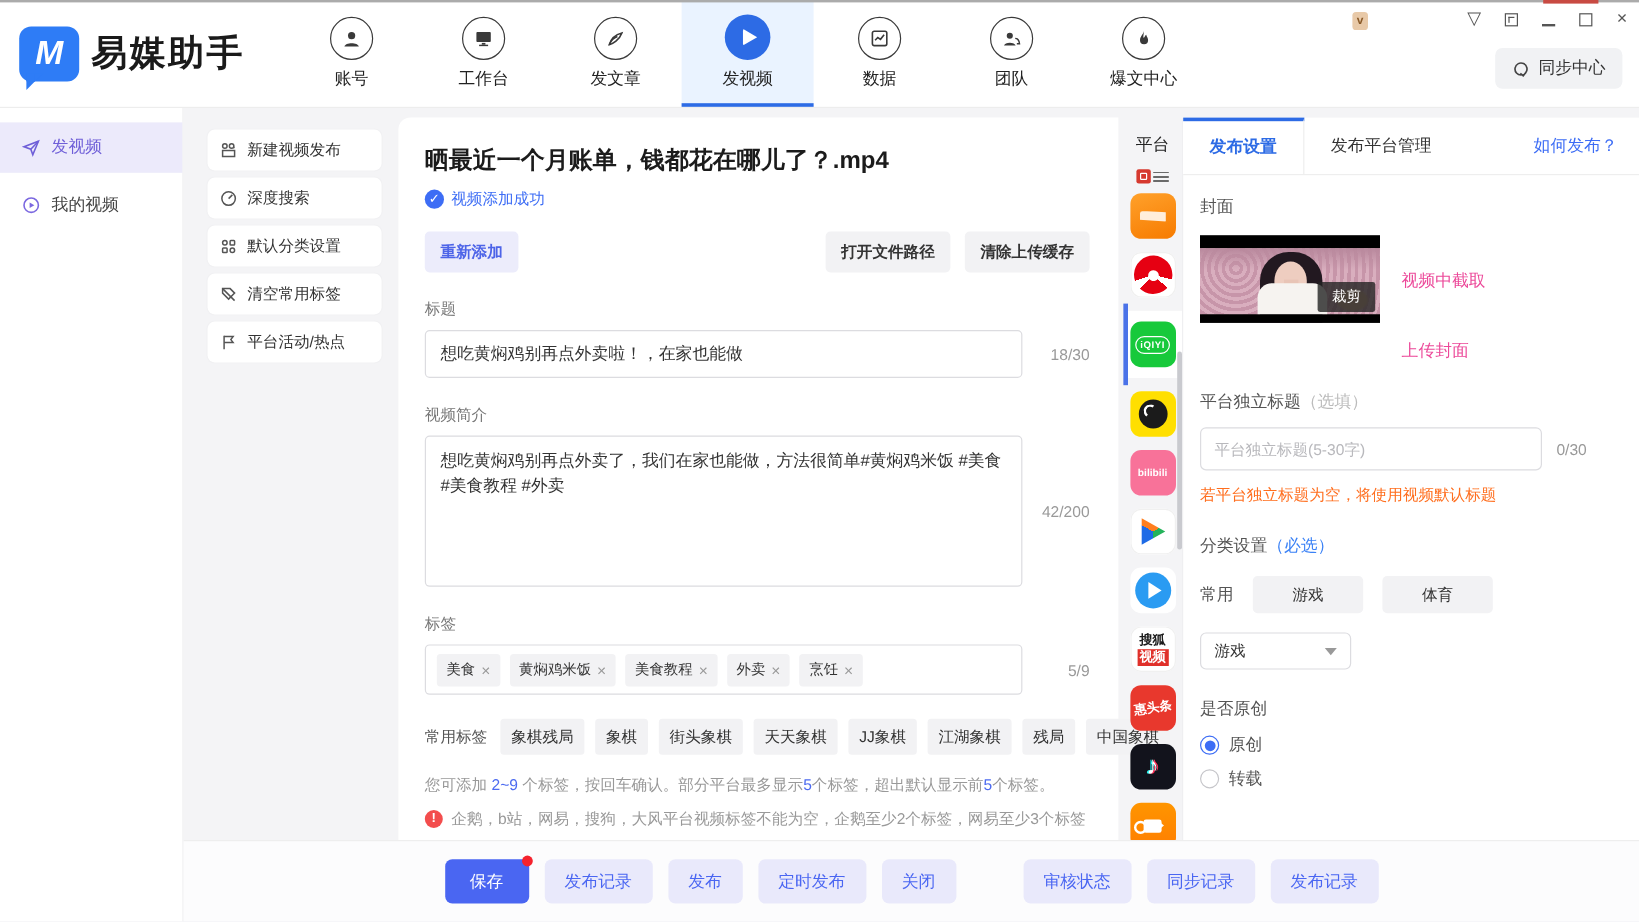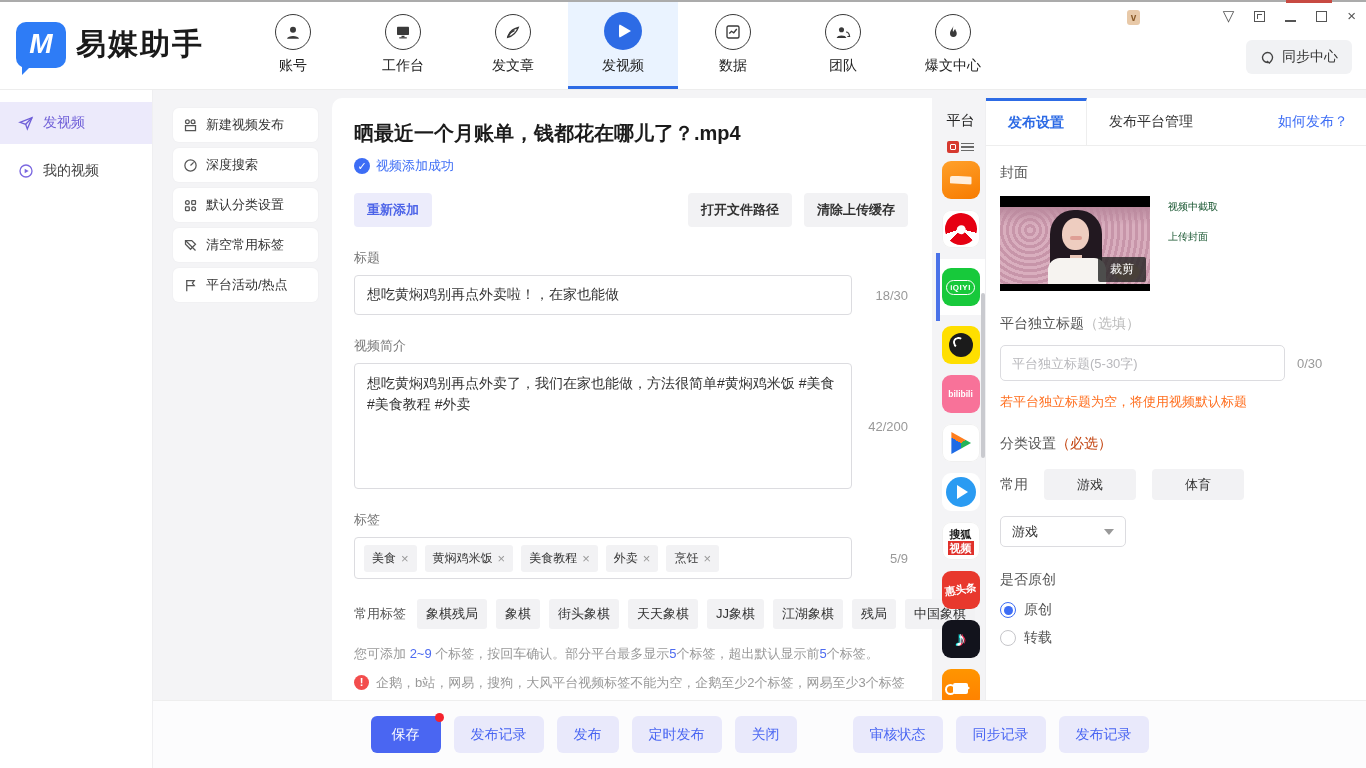--- a/index.html
+++ b/index.html
@@ -109,38 +109,38 @@
 
   
   .rpanel { width:381px; background:#fff; margin-top:8px; border-left:1px solid #EFEFF1; }
   .rtabs { display:flex; align-items:center; border-bottom:1px solid #EEE; height:48px; }
   .rtab { font-size:14px; padding:13px 22px; height:100%; display:flex; align-items:center; cursor:pointer; color:#333; }
   .rtab.active { color:#2D6BE5; font-weight:bold; border-top:3px solid #2D6BE5; border-right:1px solid #EEE; background:#fff; }
   .help-link { margin-left:auto; padding-right:18px; color:#3D6DF5; font-size:14px; cursor:pointer; }
   .rcontent { padding:18px 20px 0 14px; }
   .cover-label { font-size:14px; color:#555; }
   .cover-row { display:flex; margin-top:14px; gap:18px; }
-  .thumb { width:150px; height:95px; background:#000; position:relative; overflow:hidden; flex:none; cursor:pointer; }
+  .thumb { width:150px; height:73px; background:#000; position:relative; overflow:hidden; flex:none; cursor:pointer; }
   .thumb .scene { position:absolute; left:0; right:0; top:11px; bottom:7px; background:
       repeating-radial-gradient(circle at 20% 30%, #D9AEBE 0 3px, #C795A9 3px 6px),
       #CE9FB1; }
   .thumb .drape { position:absolute; left:0; right:0; top:11px; height:18px; background:linear-gradient(#B9899D,transparent); }
   .thumb .hair { position:absolute; left:50px; top:14px; width:52px; height:86px; background:#221820; border-radius:24px 24px 8px 8px; }
   .thumb .face { position:absolute; left:62px; top:22px; width:27px; height:32px; background:#EECDC0; border-radius:50% 50% 46% 46%; }
   .thumb .blush { position:absolute; left:70px; top:40px; width:12px; height:4px; background:#D98B84; border-radius:2px; opacity:.7; }
   .thumb .body { position:absolute; left:48px; bottom:7px; width:58px; height:26px; background:#F6F3F0; border-radius:12px 12px 0 0; }
   .thumb .neck { position:absolute; left:70px; bottom:28px; width:12px; height:8px; background:#E8C4B6; }
   .thumb .hand { position:absolute; right:10px; bottom:10px; width:26px; height:18px; background:#D9B08A; border-radius:50%; filter:blur(1px); }
   .thumb .barb { position:absolute; left:0; right:0; bottom:0; height:7px; background:#000; }
   .crop-btn { position:absolute; right:4px; bottom:9px; background:rgba(35,35,35,.8); color:#fff; font-size:12px; padding:4px 12px; border-radius:2px; cursor:pointer; }
   .cover-links { display:flex; flex-direction:column; gap:16px; padding-top:4px; }
-  .blue-link { color:#14532d; font-size:10px; cursor:pointer; }
+  .blue-link { color:#ec4899; font-size:14px; cursor:pointer;margin-top:25px; }
   .sec-label { font-size:14px; color:#555; margin-top:24px; }
   .sec-label .opt { color:#BBB; }
-  .sec-label .req { color:#c2410c; }
+  .sec-label .req { color:#3b82f6; }
   .ind-row { display:flex; align-items:center; margin-top:12px; }
   .ind-input { width:285px; height:36px; border:1px solid #DCDCE0; border-radius:5px; padding:0 11px; font-size:13px; color:#333; outline:none; font-family:inherit; }
   .ind-input::placeholder { color:#B8B8BC; }
   .ind-counter { margin-left:12px; color:#999; font-size:13px; }
   .orange-note { margin-top:12px; color:#FF6E1E; font-size:13px; }
   .cat-row { display:flex; align-items:center; gap:16px; margin-top:16px; }
   .cat-label { font-size:14px; color:#555; }
   .cat-btn { width:92px; height:31px; background:#F2F2F4; border-radius:4px; font-size:13px; color:#333; display:flex; align-items:center; justify-content:center; cursor:pointer; }
   .select { margin-top:16px; width:126px; height:31px; border:1px solid #DCDCE0; border-radius:5px; display:flex; align-items:center; padding:0 11px; font-size:13px; color:#333; cursor:pointer; }
   .select .caret { margin-left:auto; width:0; height:0; border-left:5px solid transparent; border-right:5px solid transparent; border-top:6px solid #999; }

